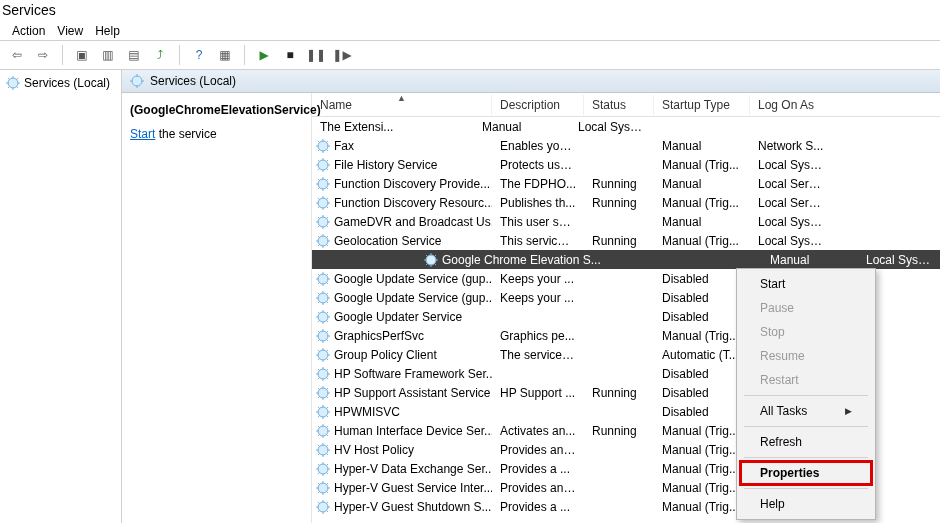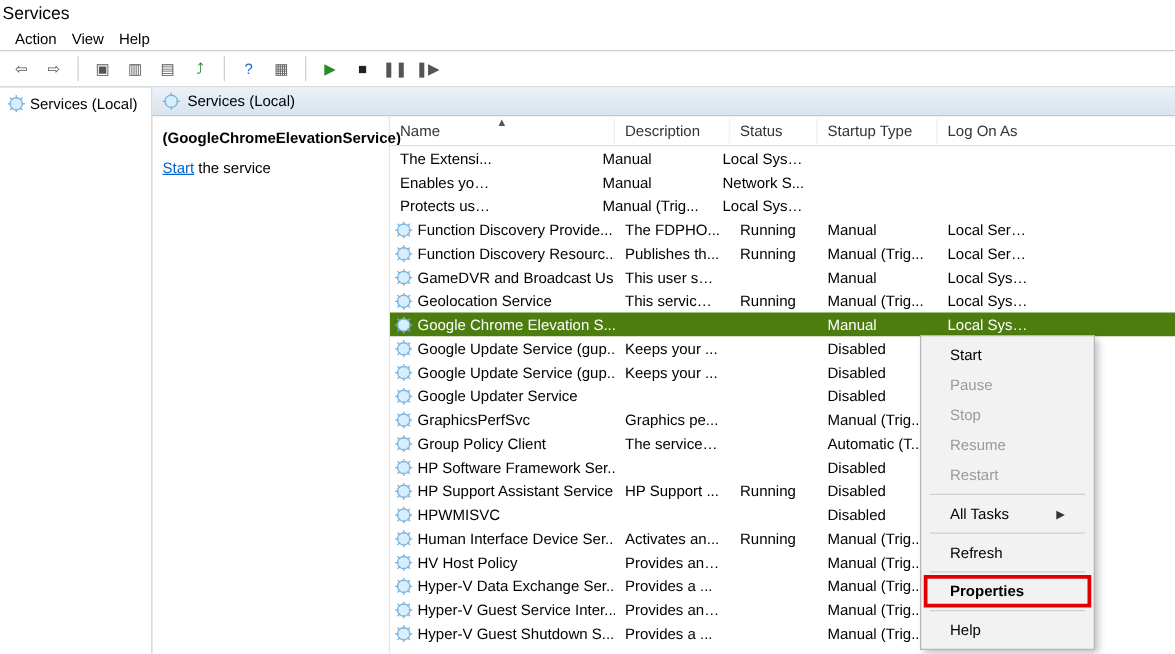--- a/index.html
+++ b/index.html
@@ -61,21 +61,21 @@
     position: absolute; top: -2px; left: 50%; transform: translateX(-50%);
     font-size: 9px; color: #555;
   }
   .rows { flex: 1; overflow: hidden; }
   .row {
     display: flex; align-items: center; height: 19px; font-size: 12px;
     white-space: nowrap; overflow: visible;
   }
   .row > div { overflow: hidden; text-overflow: ellipsis; padding: 0 8px; }
   .row .c-name { display: flex; align-items: center; gap: 4px; padding-left: 4px; }
-  .row.selected { background: #4d7c0f; color: #fff; }
+  .row.selected { background: #404040; color: #fff; justify-content: flex-end; }
   .ctxmenu {
     position: absolute;
     left: 736px; top: 268px;
     width: 140px;
     background: #f2f2f2;
     border: 1px solid #b6b6b6;
     box-shadow: 3px 3px 6px rgba(0,0,0,0.25);
     padding: 3px;
     z-index: 100;
   }
@@ -167,26 +167,40 @@
         </div>
 
         <div class="rows" id="rows">
             <div class="row">
               <div class="c-desc">The Extensi...</div>
               <div class="c-stat"></div>
               <div class="c-type">Manual</div>
               <div class="c-log">Local Syste...</div>
             </div>
             <div class="row">
+              <div class="c-name">
+                <svg class="gear-svg" viewBox="0 0 14 14">
+                  <circle cx="7" cy="7" r="5"></circle>
+                  <path d="M7 0 V3 M7 11 V14 M0 7 H3 M11 7 H14 M2 2 L4 4 M10 10 L12 12 M12 2 L10 4 M4 10 L2 12"></path>
+                </svg>
+                <span>Fax</span>
+              </div>
               <div class="c-desc">Enables you...</div>
               <div class="c-stat"></div>
               <div class="c-type">Manual</div>
               <div class="c-log">Network S...</div>
             </div>
             <div class="row">
+              <div class="c-name">
+                <svg class="gear-svg" viewBox="0 0 14 14">
+                  <circle cx="7" cy="7" r="5"></circle>
+                  <path d="M7 0 V3 M7 11 V14 M0 7 H3 M11 7 H14 M2 2 L4 4 M10 10 L12 12 M12 2 L10 4 M4 10 L2 12"></path>
+                </svg>
+                <span>File History Service</span>
+              </div>
               <div class="c-desc">Protects use...</div>
               <div class="c-stat"></div>
               <div class="c-type">Manual (Trig...</div>
               <div class="c-log">Local Syste...</div>
             </div>
             <div class="row">
               <div class="c-name">
                 <svg class="gear-svg" viewBox="0 0 14 14">
                   <circle cx="7" cy="7" r="5"></circle>
                   <path d="M7 0 V3 M7 11 V14 M0 7 H3 M11 7 H14 M2 2 L4 4 M10 10 L12 12 M12 2 L10 4 M4 10 L2 12"></path>

